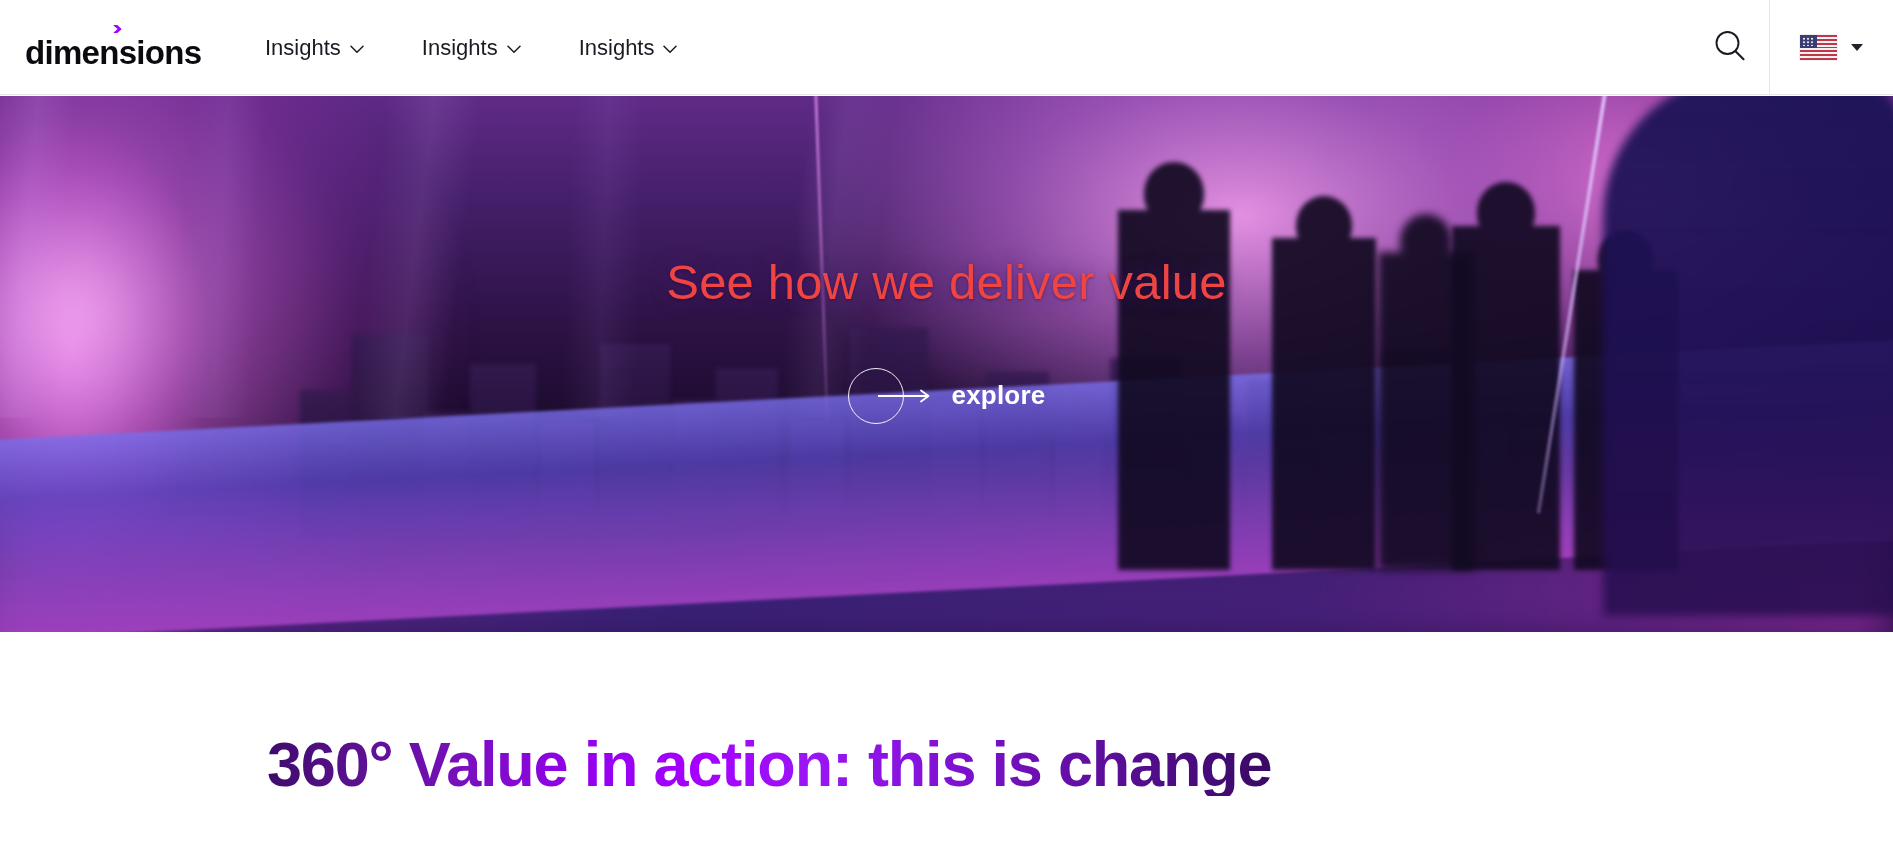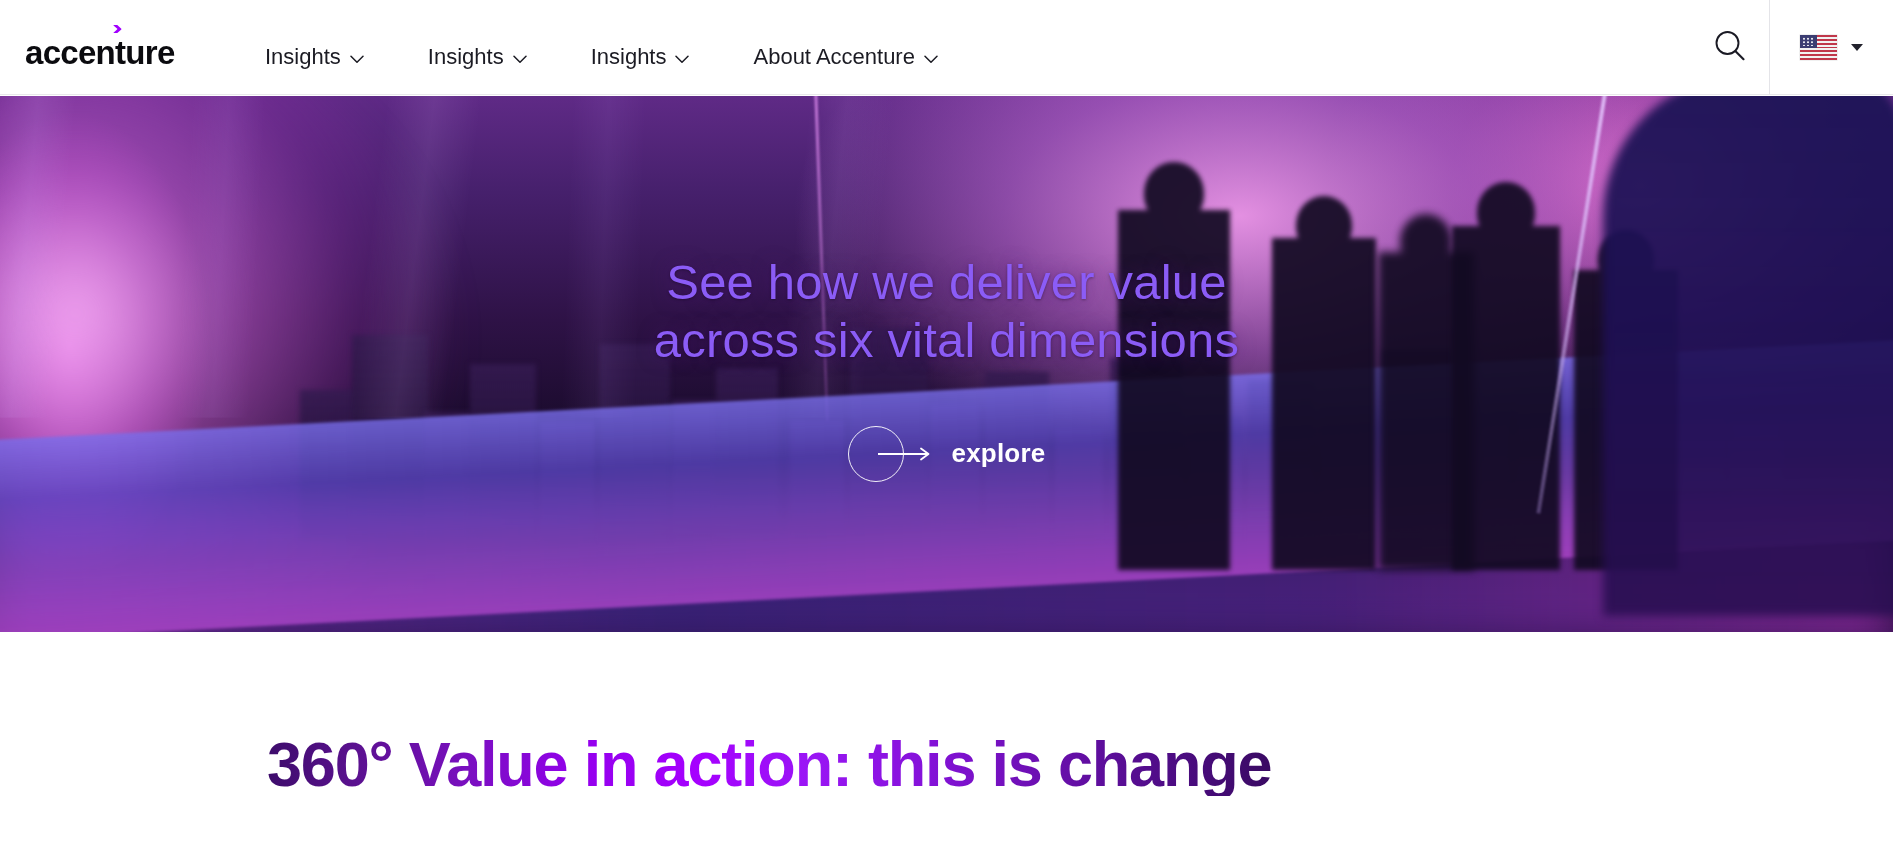--- a/index.html
+++ b/index.html
@@ -30,21 +30,21 @@
     font-family:"Liberation Sans", sans-serif;
   }
   .logo-arrow {
     position:absolute; left:88px; top:0px;
     font-size:26px; font-weight:700; color:#a100ff;
     line-height:1; transform:scaleX(1.25) scaleY(0.8);
   }
 
   .nav-items {
     position:absolute; left:265px; top:0; height:114px;
-    display:flex; align-items:center; gap:6px;
+    display:flex; gap:0;
   }
   .nav-item {
     display:flex; align-items:center; gap:9px;
     font-size:22px; color:#1b1b23; font-weight:400;
     cursor:pointer; height:95px;
     padding:0 0 0 0; margin-right:58px;
     white-space:nowrap;
   }
   .nav-item:last-child { margin-right:0; }
   .chev {
@@ -198,21 +198,21 @@
   }
 
   .hero-content {
     position:absolute; inset:0;
     display:flex; flex-direction:column;
     align-items:center; justify-content:flex-start;
     padding-top:158px;
   }
   .hero-title {
     font-size:49px; line-height:1.18; font-weight:400;
-    color:#8b5cf6; text-align:center;
+    color:#ef4444; text-align:center;
     letter-spacing:.2px;
     text-shadow:0 0 18px rgba(80,20,120,.55), 0 1px 3px rgba(0,0,0,.35);
   }
   .hero-title .l2 { display:block; }
 
   .explore {
     margin-top:56px;
     display:flex; align-items:center; cursor:pointer;
     position:relative;
   }
@@ -259,21 +259,21 @@
     line-height:1;
   }
 </style>
 </head>
 <body>
 
 <header class="nav">
 
   <a class="logo">
     <span class="logo-arrow">›</span>
-    <span class="logo-word">accenture</span>
+    <span class="logo-word">dimensions</span>
   </a>
 
   <nav class="nav-items">
 
     <div class="nav-item">
       <span>Insights</span>
       <span class="chev">
         <svg width="14" height="9" viewBox="0 0 14 9">
             <path d="M1 1.3 L7 7.3 L13 1.3" fill="none" stroke="#1b1b23" stroke-width="1.5" stroke-linecap="round" stroke-linejoin="round"></path>
           </svg>
@@ -292,28 +292,20 @@
 
     <div class="nav-item">
       <span>Insights</span>
       <span class="chev">
         <svg width="14" height="9" viewBox="0 0 14 9">
             <path d="M1 1.3 L7 7.3 L13 1.3" fill="none" stroke="#1b1b23" stroke-width="1.5" stroke-linecap="round" stroke-linejoin="round"></path>
           </svg>
       </span>
     </div>
 
-    <div class="nav-item">
-      <span>About Accenture</span>
-      <span class="chev">
-        <svg width="14" height="9" viewBox="0 0 14 9">
-            <path d="M1 1.3 L7 7.3 L13 1.3" fill="none" stroke="#1b1b23" stroke-width="1.5" stroke-linecap="round" stroke-linejoin="round"></path>
-          </svg>
-      </span>
-    </div>
 
   </nav>
 
   <div class="nav-right">
 
     <div class="search-btn">
       <span>
         <svg width="36" height="36" viewBox="0 0 36 36">
           <circle cx="15.5" cy="15" r="11" fill="none" stroke="#1a1a24" stroke-width="1.9"></circle>
           <line x1="23.5" y1="23.2" x2="31.5" y2="31.2" stroke="#1a1a24" stroke-width="2.2" stroke-linecap="round"></line>
@@ -407,21 +399,20 @@
       <div class="torso" style="top:0; bottom:0;"></div>
     </div>
 
     <div class="dark-mass"></div>
     <div class="pole"></div>
   </div>
 
   <div class="hero-content">
     <h1 class="hero-title">
       <span class="l1">See how we deliver value</span>
-      <span class="l2">across six vital dimensions</span>
     </h1>
 
     <div class="explore">
       <span class="explore-circle"></span>
       <span class="explore-arrow">
         <svg width="58" height="14" viewBox="0 0 58 14">
           <line x1="0" y1="7" x2="50" y2="7" stroke="#ffffff" stroke-width="1.8"></line>
           <path d="M43 1.5 L50.5 7 L43 12.5" fill="none" stroke="#ffffff" stroke-width="1.8" stroke-linecap="round" stroke-linejoin="round"></path>
         </svg>
       </span>

